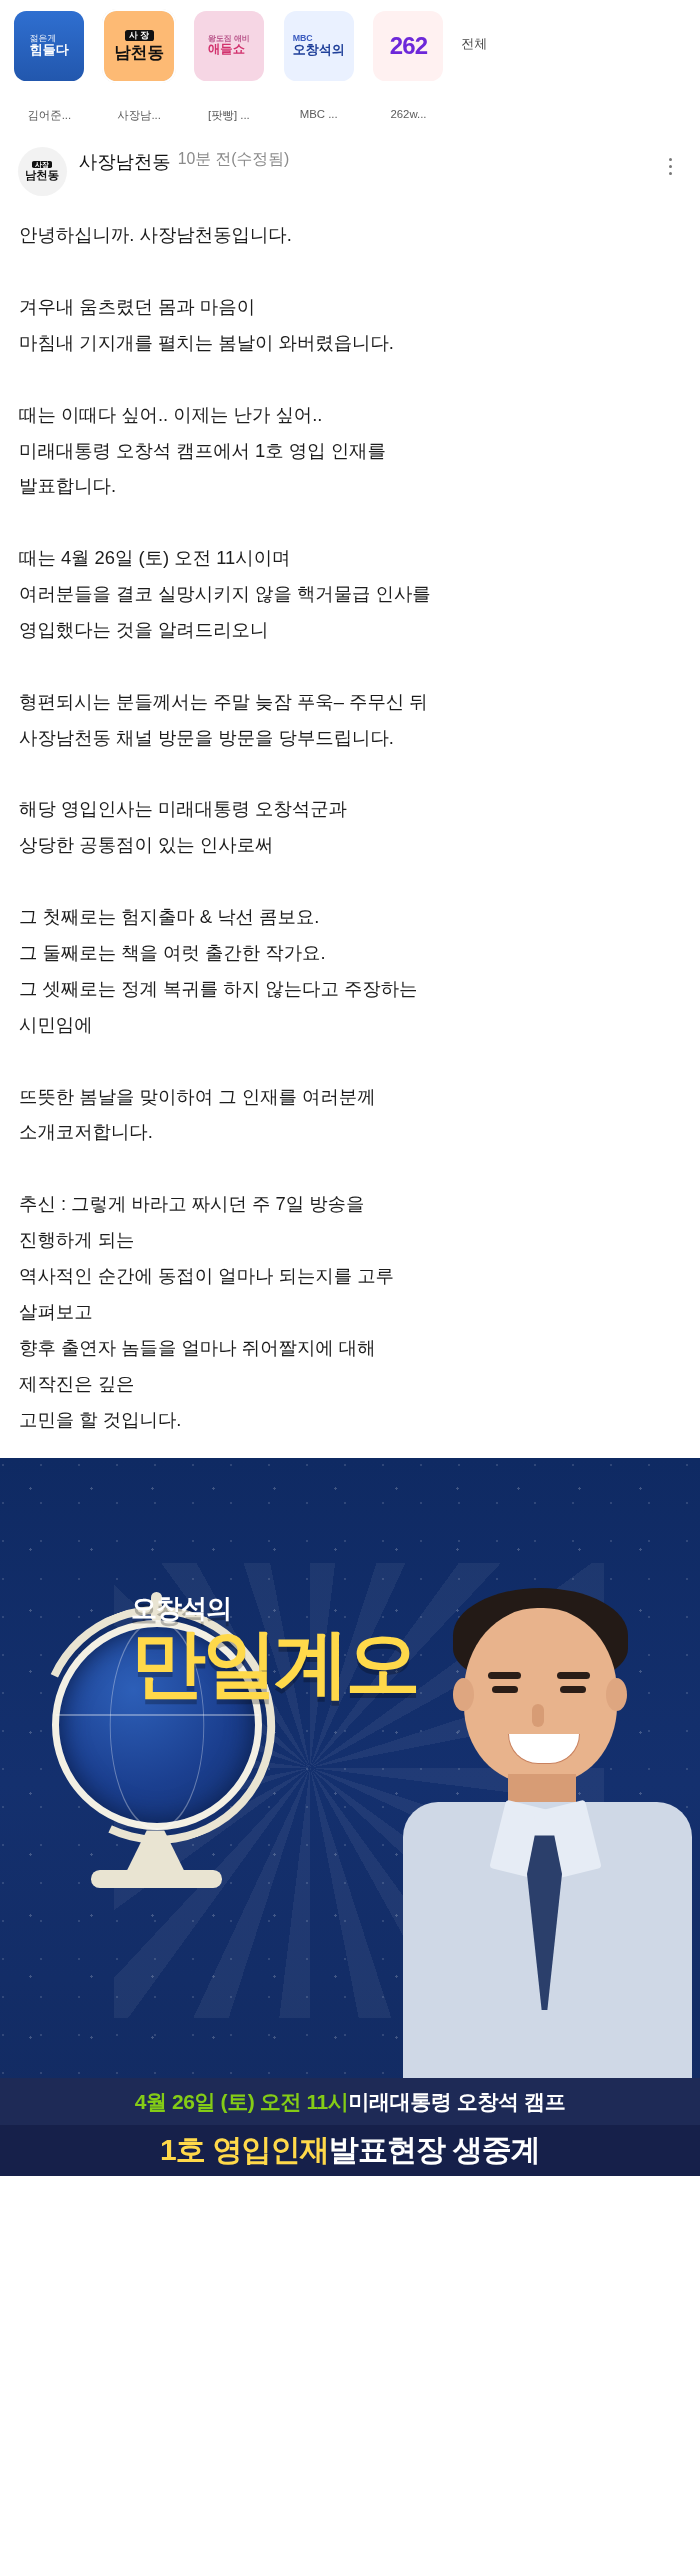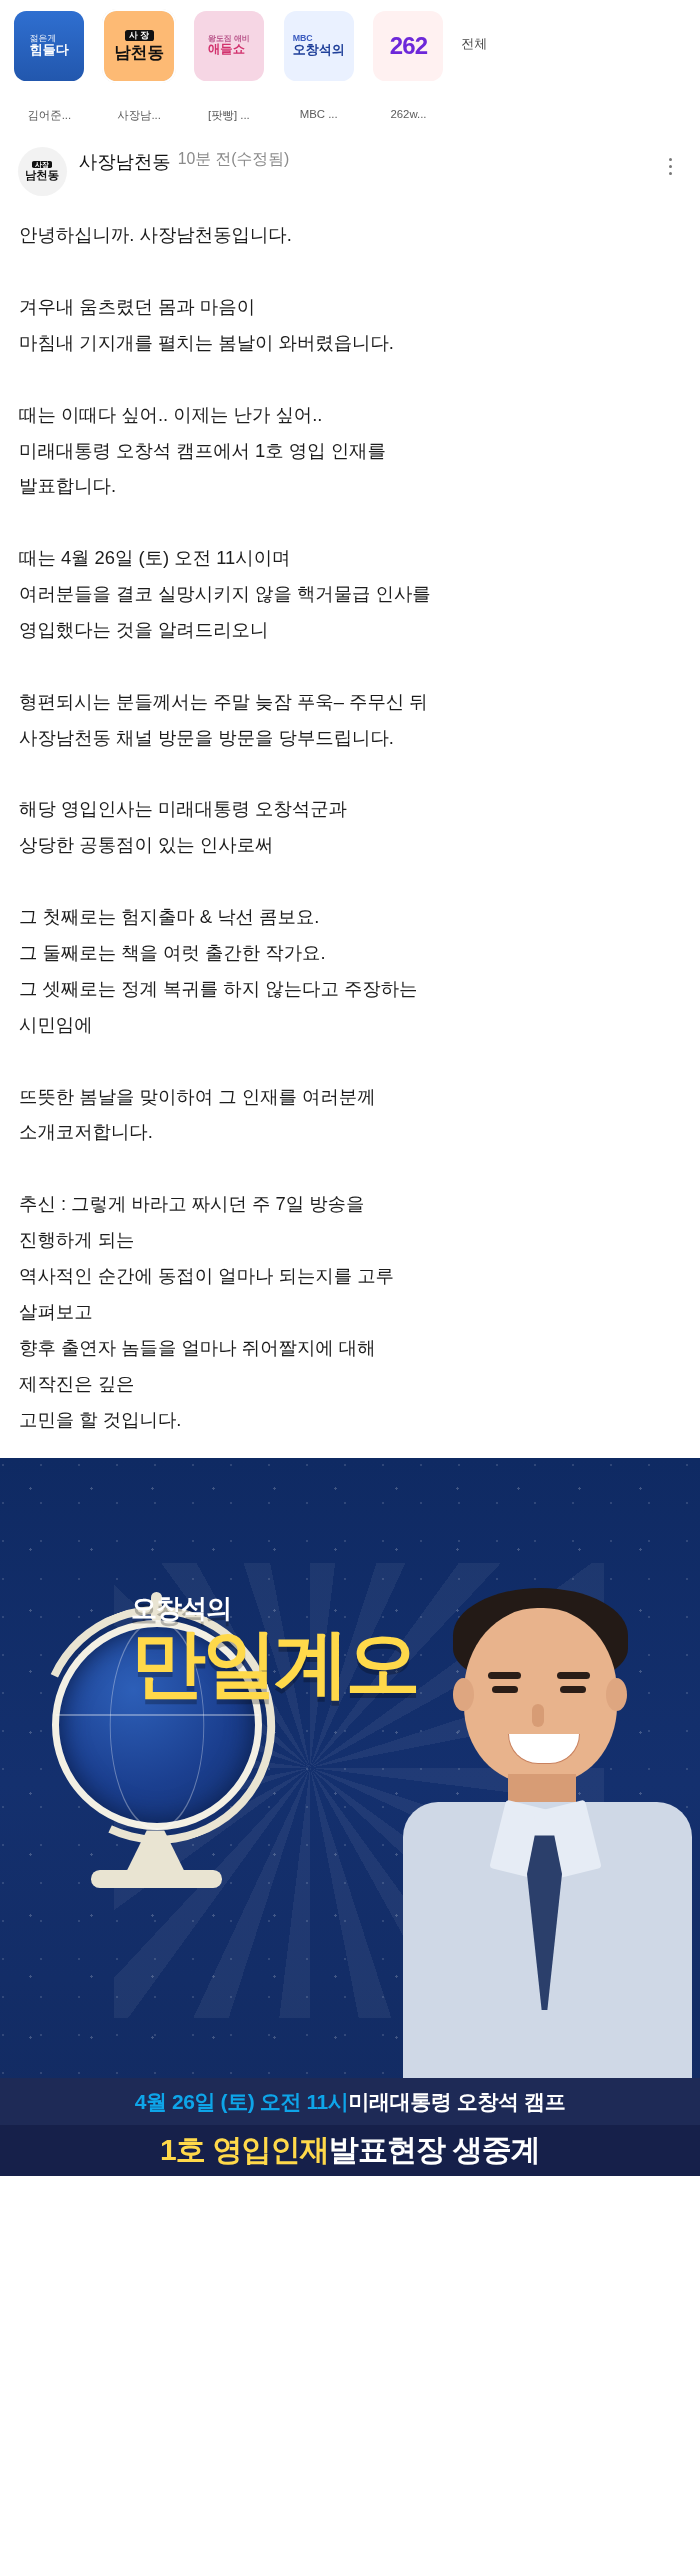--- a/index.html
+++ b/index.html
@@ -220,21 +220,21 @@
     position:absolute; left:142px; top:280px; width:35px; height:175px;
     background:#2b3f6b; clip-path: polygon(22% 0, 78% 0, 100% 22%, 58% 100%, 42% 100%, 0 22%);
   }
 
   
   .cap1 {
     position:absolute; left:0; bottom:51px; width:700px; height:47px;
     background:#1e2a56; color:#fff; display:flex; align-items:center; justify-content:center;
     font-size:21px; font-weight:800; letter-spacing:-0.4px;
   }
-  .cap1 .hl { color:#0ea5e9; }
+  .cap1 .hl { color:#84cc16; }
   .cap2 {
     position:absolute; left:0; bottom:0; width:700px; height:51px;
     background:#16204a; color:#fff; display:flex; align-items:center; justify-content:center;
     font-size:30px; font-weight:900; letter-spacing:-0.9px;
   }
   .cap2 .hl { color:#ffd94a; }
 </style>
 </head>
 <body>
 

